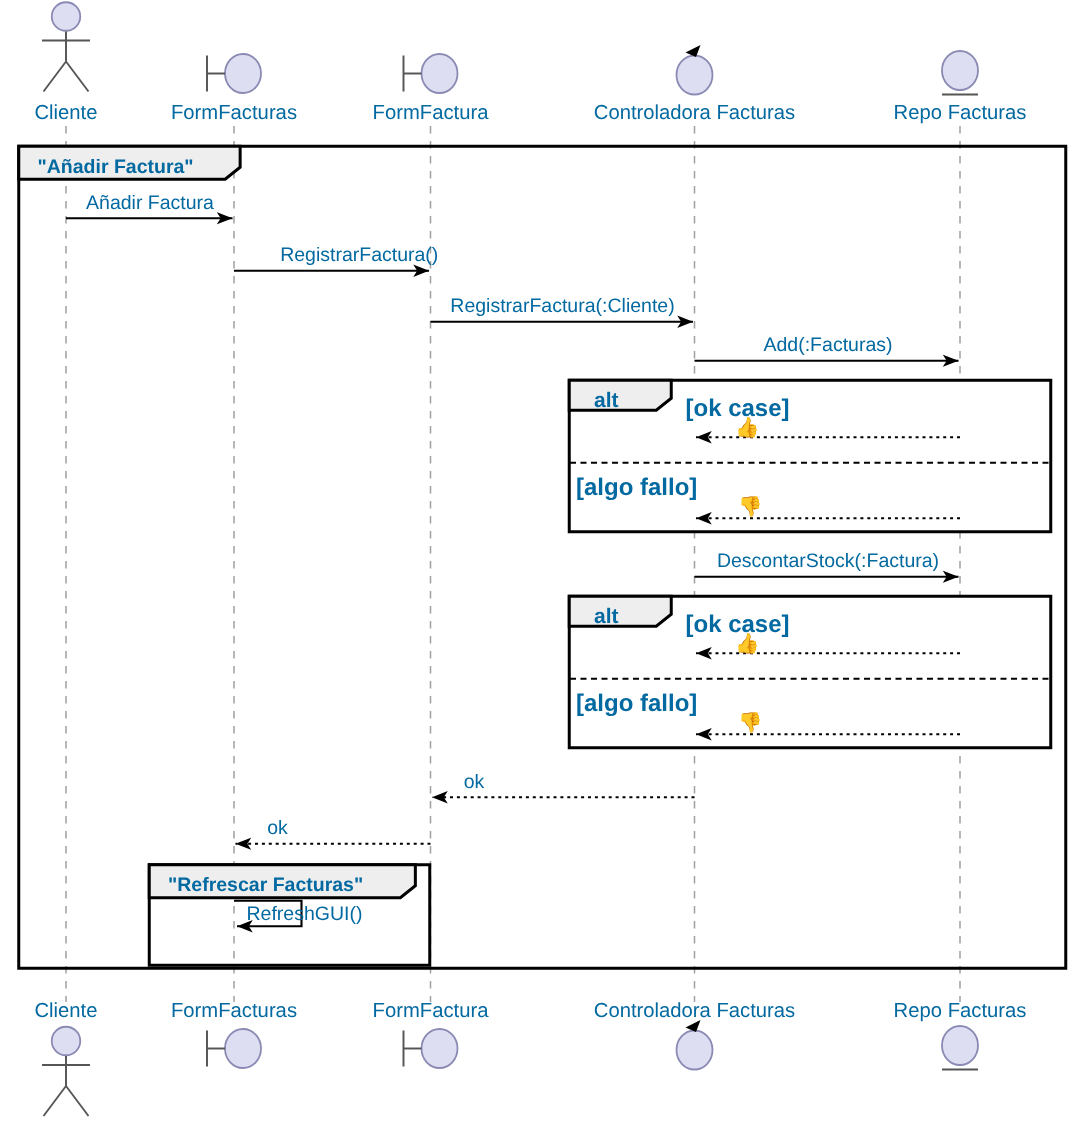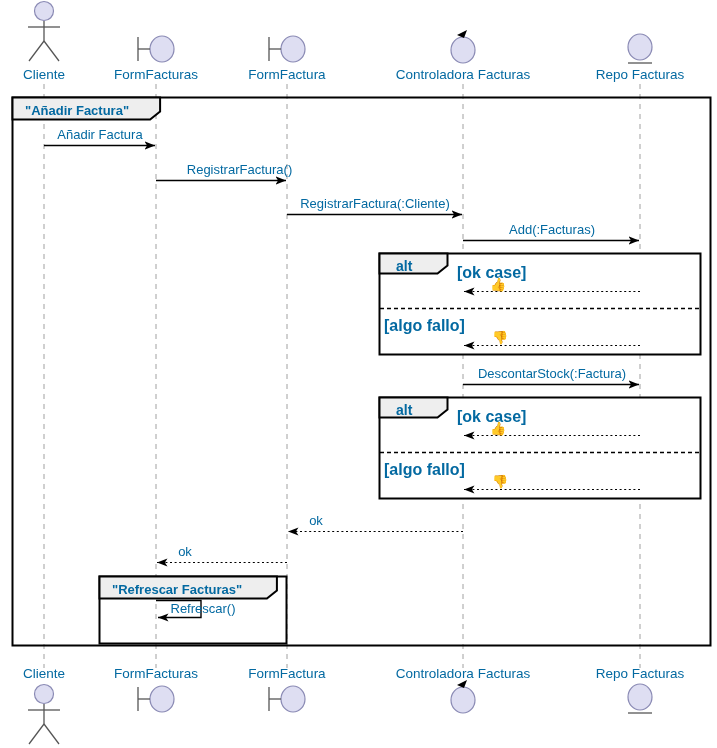--- a/index.html
+++ b/index.html
@@ -154,15 +154,15 @@
       <div class="lbl msg msg-c" style="left: 222px; top: 163px; padding-left: 35px;">RegistrarFactura()</div>
       <div class="lbl msg msg-c" style="left: 375px; top: 197px;">RegistrarFactura(:Cliente)</div>
       <div class="lbl msg msg-c" style="left: 552px; top: 223px;">Add(:Facturas)</div>
       <div class="lbl emoji" style="left: 490px; top: 278px;">👍</div>
       <div class="lbl emoji" style="left: 492px; top: 331px;">👎</div>
       <div class="lbl msg msg-c" style="left: 552px; top: 367px;">DescontarStock(:Factura)</div>
       <div class="lbl emoji" style="left: 490px; top: 422px;">👍</div>
       <div class="lbl emoji" style="left: 492px; top: 475px;">👎</div>
       <div class="lbl msg msg-c" style="left: 316px; top: 514px;">ok</div>
       <div class="lbl msg msg-c" style="left: 185px; top: 545px;">ok</div>
-      <div class="lbl msg msg-c" style="left: 203px; top: 602px;">Refrescar()</div>
+      <div class="lbl msg msg-c" style="left: 203px; top: 602px;">RefreshGUI()</div>
     </div>
 </div>
 
 </body></html>

